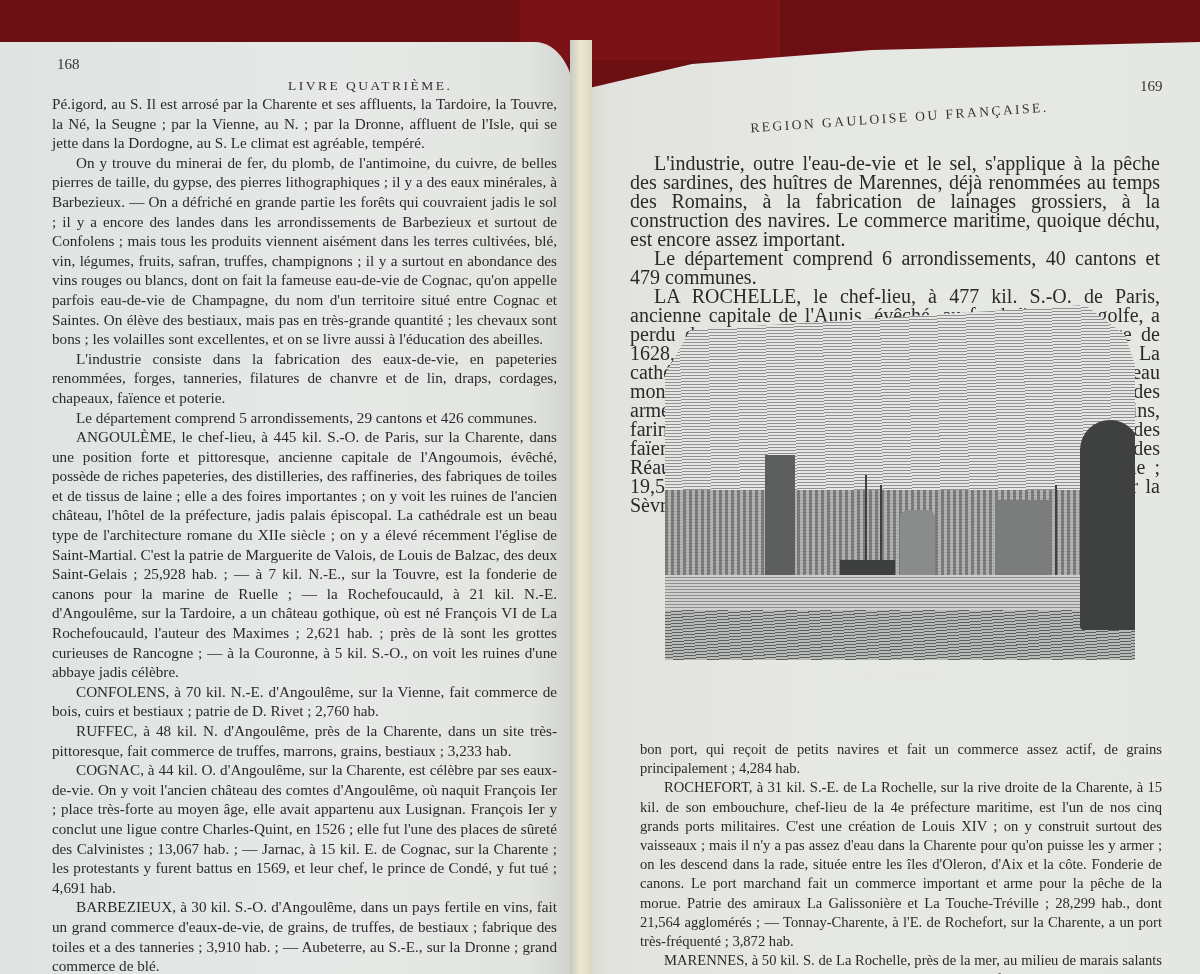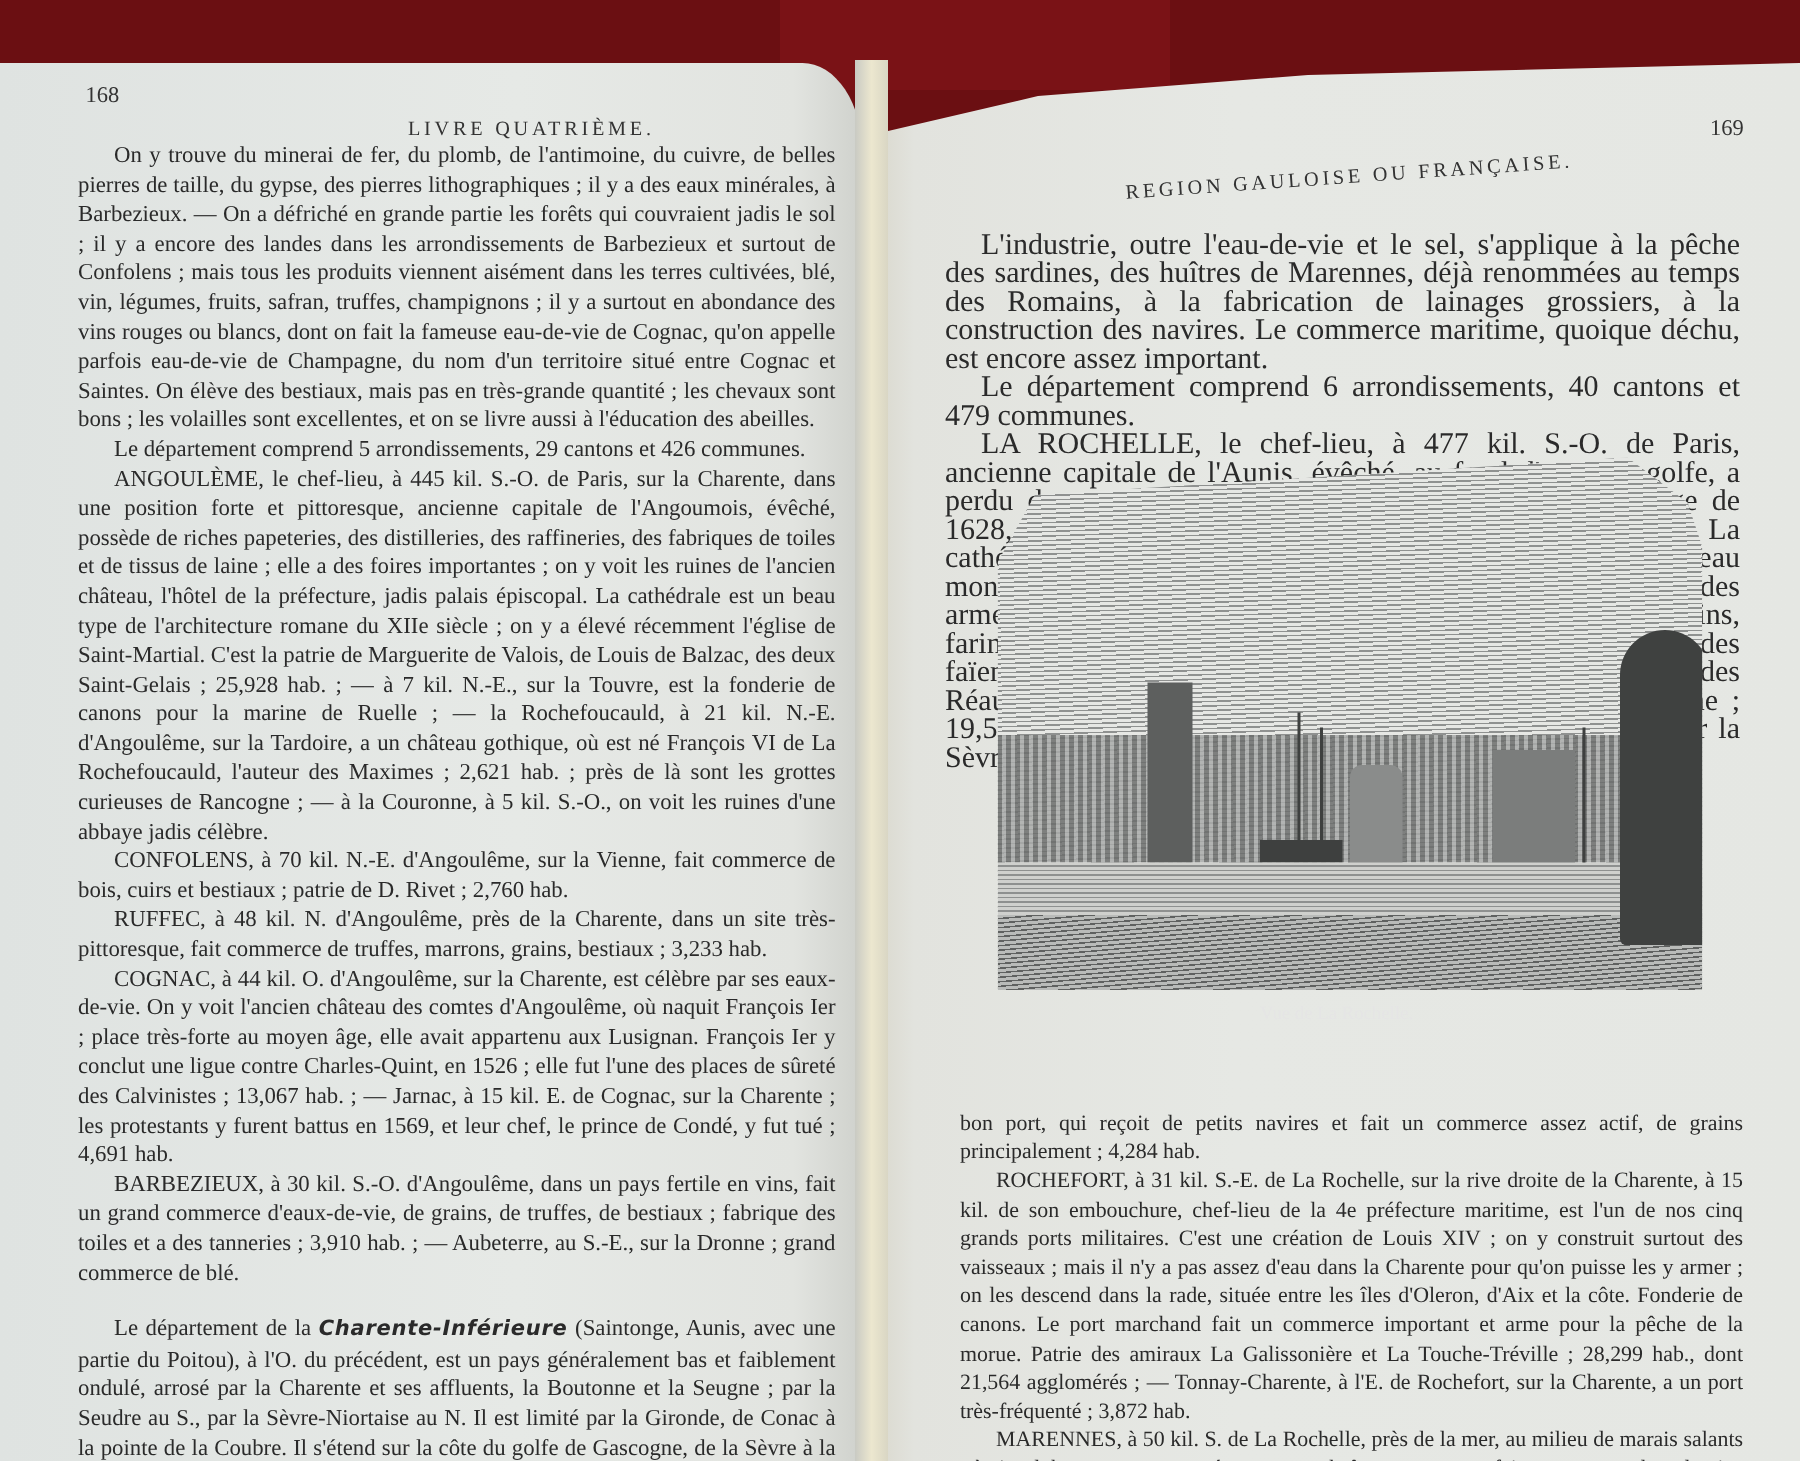--- a/index.html
+++ b/index.html
@@ -68,24 +68,26 @@
       position: absolute; left: 840px; top: 668px; font-size: 12.5px; color: #e5e5e5;
     }
   </style>
 </head>
 <body>
 
 <div class="backdrop"></div>
 
 <div class="page page-left">
   <div class="folio" style="left:57px; top:14px;">168</div>
-  <div class="running-head" style="left:272px; top:36px;">LIVRE QUATRIÈME.</div>
+  <div class="running-head" style="left:288px; top:36px;">LIVRE QUATRIÈME.</div>
 
   <div class="text-block" style="left:52px; top:52px; width:505px;">
+    <p>Pé.igord, au S. Il est arrosé par la Charente et ses affluents, la Tardoire, la Touvre, la Né, la Seugne ; par la Vienne, au N. ; par la Dronne, affluent de l'Isle, qui se jette dans la Dordogne, au S. Le climat est agréable, tempéré.</p>
     <p class="indent">On y trouve du minerai de fer, du plomb, de l'antimoine, du cuivre, de belles pierres de taille, du gypse, des pierres lithographiques ; il y a des eaux minérales, à Barbezieux. — On a défriché en grande partie les forêts qui couvraient jadis le sol ; il y a encore des landes dans les arrondissements de Barbezieux et surtout de Confolens ; mais tous les produits viennent aisément dans les terres cultivées, blé, vin, légumes, fruits, safran, truffes, champignons ; il y a surtout en abondance des vins rouges ou blancs, dont on fait la fameuse eau-de-vie de Cognac, qu'on appelle parfois eau-de-vie de Champagne, du nom d'un territoire situé entre Cognac et Saintes. On élève des bestiaux, mais pas en très-grande quantité ; les chevaux sont bons ; les volailles sont excellentes, et on se livre aussi à l'éducation des abeilles.</p>
+    <p class="indent">L'industrie consiste dans la fabrication des eaux-de-vie, en papeteries renommées, forges, tanneries, filatures de chanvre et de lin, draps, cordages, chapeaux, faïence et poterie.</p>
     <p class="indent">Le département comprend 5 arrondissements, 29 cantons et 426 communes.</p>
     <p class="indent">ANGOULÈME, le chef-lieu, à 445 kil. S.-O. de Paris, sur la Charente, dans une position forte et pittoresque, ancienne capitale de l'Angoumois, évêché, possède de riches papeteries, des distilleries, des raffineries, des fabriques de toiles et de tissus de laine ; elle a des foires importantes ; on y voit les ruines de l'ancien château, l'hôtel de la préfecture, jadis palais épiscopal. La cathédrale est un beau type de l'architecture romane du XIIe siècle ; on y a élevé récemment l'église de Saint-Martial. C'est la patrie de Marguerite de Valois, de Louis de Balzac, des deux Saint-Gelais ; 25,928 hab. ; — à 7 kil. N.-E., sur la Touvre, est la fonderie de canons pour la marine de Ruelle ; — la Rochefoucauld, à 21 kil. N.-E. d'Angoulême, sur la Tardoire, a un château gothique, où est né François VI de La Rochefoucauld, l'auteur des Maximes ; 2,621 hab. ; près de là sont les grottes curieuses de Rancogne ; — à la Couronne, à 5 kil. S.-O., on voit les ruines d'une abbaye jadis célèbre.</p>
     <p class="indent">CONFOLENS, à 70 kil. N.-E. d'Angoulême, sur la Vienne, fait commerce de bois, cuirs et bestiaux ; patrie de D. Rivet ; 2,760 hab.</p>
     <p class="indent">RUFFEC, à 48 kil. N. d'Angoulême, près de la Charente, dans un site très-pittoresque, fait commerce de truffes, marrons, grains, bestiaux ; 3,233 hab.</p>
     <p class="indent">COGNAC, à 44 kil. O. d'Angoulême, sur la Charente, est célèbre par ses eaux-de-vie. On y voit l'ancien château des comtes d'Angoulême, où naquit François Ier ; place très-forte au moyen âge, elle avait appartenu aux Lusignan. François Ier y conclut une ligue contre Charles-Quint, en 1526 ; elle fut l'une des places de sûreté des Calvinistes ; 13,067 hab. ; — Jarnac, à 15 kil. E. de Cognac, sur la Charente ; les protestants y furent battus en 1569, et leur chef, le prince de Condé, y fut tué ; 4,691 hab.</p>
     <p class="indent">BARBEZIEUX, à 30 kil. S.-O. d'Angoulême, dans un pays fertile en vins, fait un grand commerce d'eaux-de-vie, de grains, de truffes, de bestiaux ; fabrique des toiles et a des tanneries ; 3,910 hab. ; — Aubeterre, au S.-E., sur la Dronne ; grand commerce de blé.</p>
     <div class="spacer"></div>
     <p class="indent">
       <span>Le département de la</span>
       <span class="bold-head">Charente-Inférieure</span>

